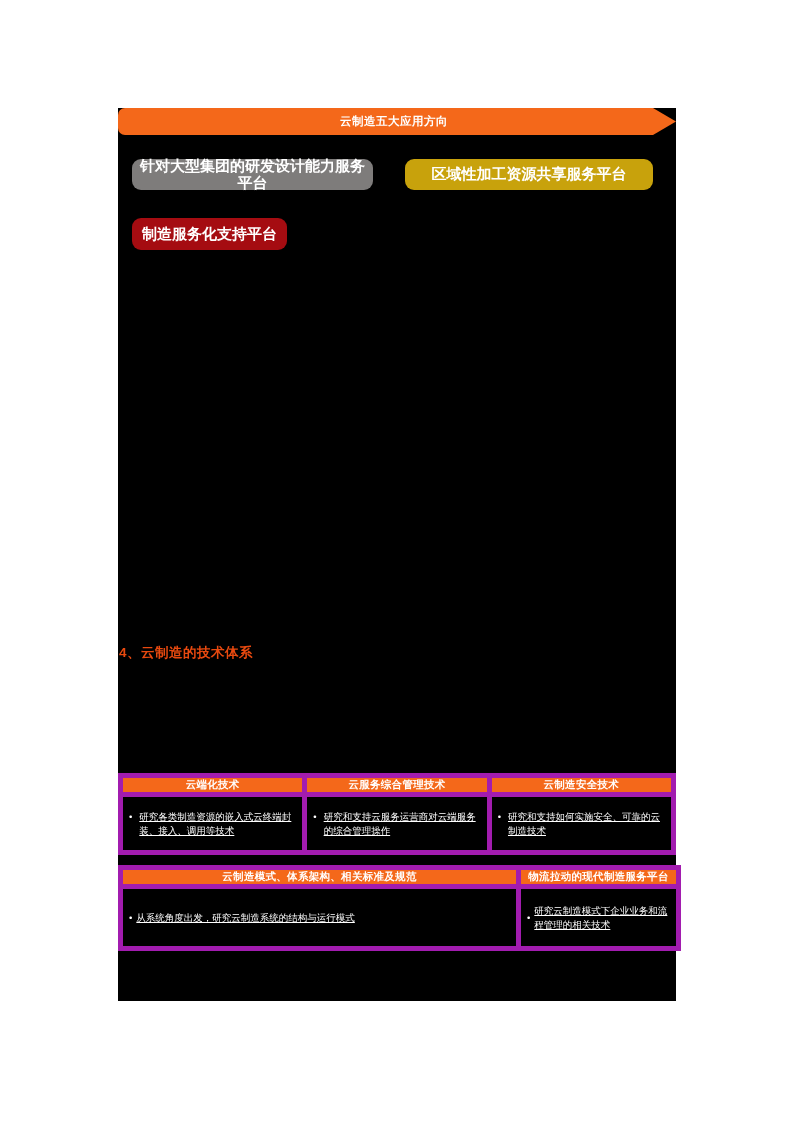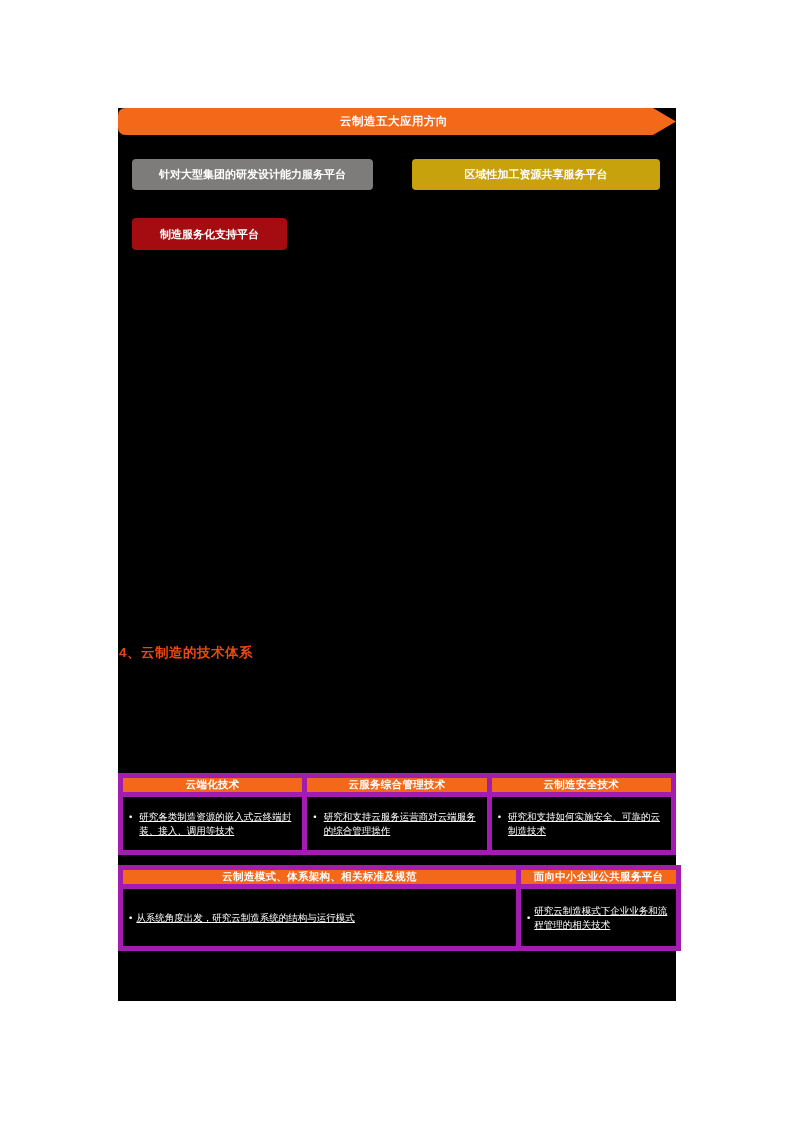--- a/index.html
+++ b/index.html
@@ -44,34 +44,34 @@
     font-size: 11.5px;
     font-weight: bold;
     letter-spacing: 0.5px;
     line-height: 1;
     margin-left: -6px;
   }
 
   
   .pill {
     position: absolute;
-    border-radius: 4px;
+    border-radius: 9px;
     display: flex;
     align-items: center;
     justify-content: center;
     color: #ffffff;
-    font-size: 11px;
+    font-size: 15px;
     font-weight: bold;
     line-height: 1.1;
     text-align: center;
     box-sizing: border-box;
     padding: 15px 6px;
   }
   .pill-gray   { background: #7E7C7B; }
-  .pill-gold   { background: #C8A20C; margin-left: 7px; }
+  .pill-gold   { background: #C8A20C; }
   .pill-red    { background: #A50C11; }
   .pill-blue   { background: #3C84C4; }
   .pill-green  { background: #4E7A33; }
 
   #pill-rd        { left: 14px;  top: 51px;  width: 241px; height: 31px; }
   #pill-region    { left: 287px; top: 51px;  width: 248px; height: 31px; }
   #pill-servitize { left: 14px;  top: 110px; width: 155px; height: 32px; }
   #pill-sme       { left: 202px; top: 110px; width: 158px; height: 32px; }
   #pill-logistics { left: 383px; top: 110px; width: 152px; height: 32px; }
 
@@ -201,21 +201,21 @@
   </table>
 
   <table class="tech-table" id="table-bottom">
     <colgroup>
       <col style="width:398px">
       <col style="width:160px">
     </colgroup>
     <thead>
       <tr>
         <th style="background: rgb(244, 104, 26);">云制造模式、体系架构、相关标准及规范</th>
-        <th style="background: rgb(244, 104, 26);">面向中小企业公共服务平台</th>
+        <th style="background: rgb(244, 104, 26);">物流拉动的现代制造服务平台</th>
       </tr>
     </thead>
     <tbody>
       <tr>
         <td>
           <div class="cell-inner">
             <span class="bullet">•</span>
             <span class="cell-text">从系统角度出发，研究云制造系统的结构与运行模式</span>
           </div>
         </td>

